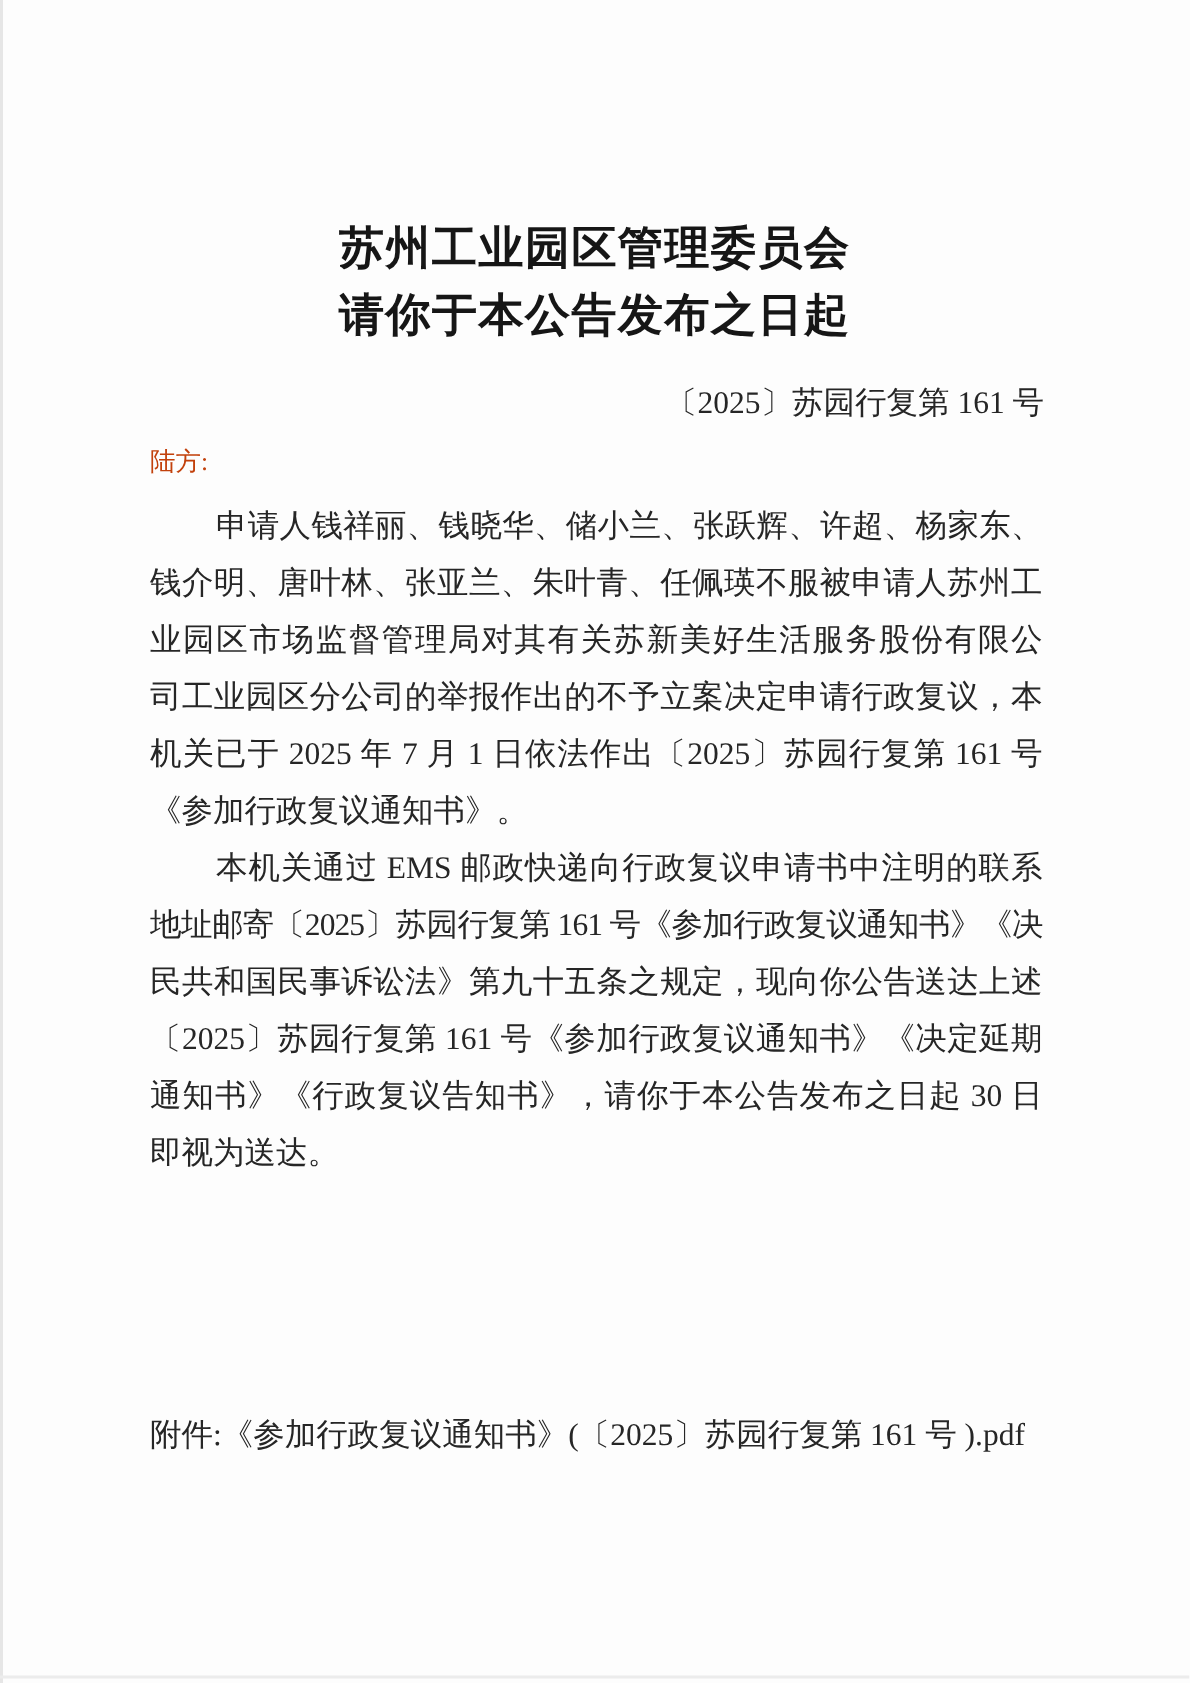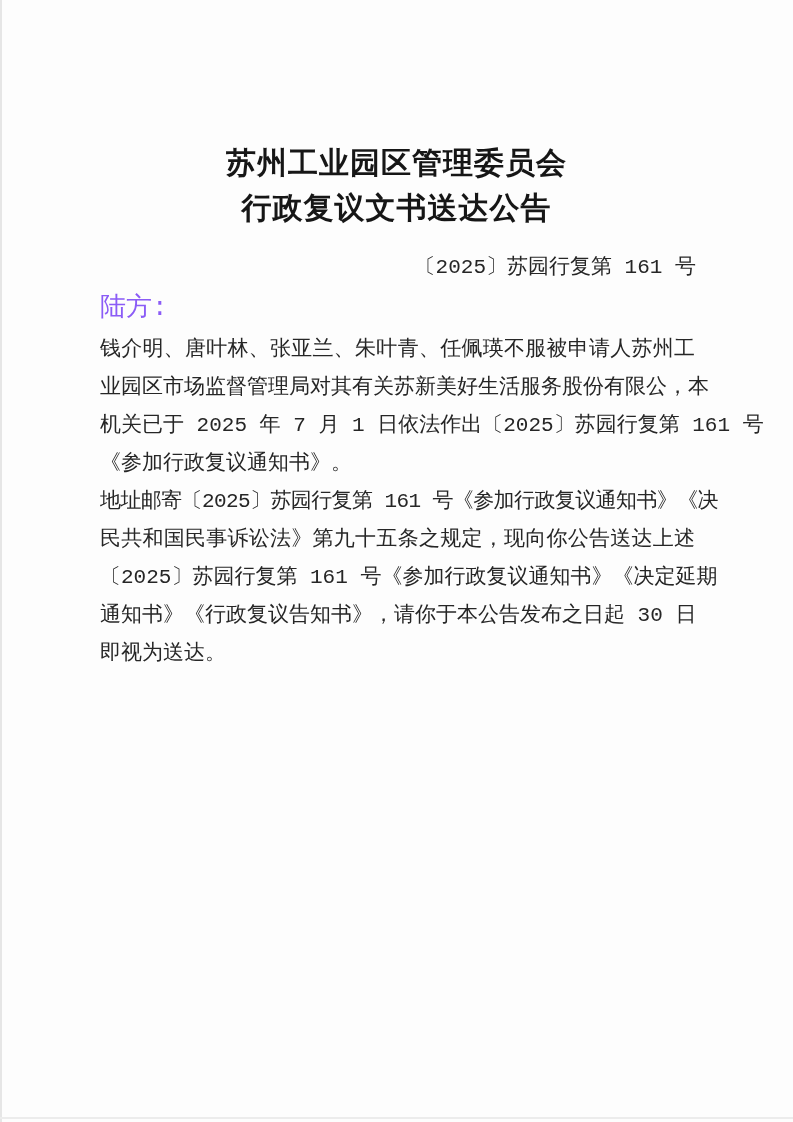--- a/index.html
+++ b/index.html
@@ -8,21 +8,21 @@
     width: 793px;
     height: 1122px;
     overflow: hidden;
     background: #fdfdfd;
   }
   .page {
     position: relative;
     width: 793px;
     height: 1122px;
     background: #fdfdfd;
-    font-family: Liberation Mono, monospace;
+    font-family: Liberation Serif, serif;
     color: #2b2b2b;
   }
   
   .edge-left {
     position: absolute;
     left: 0; top: 0;
     width: 2px; height: 100%;
     background: #e6e6e6;
   }
   .edge-bottom {
@@ -51,23 +51,23 @@
     text-align: right;
     font-size: 21px;
     line-height: 34px;
     color: #262626;
   }
   .salutation {
     position: absolute;
     top: 291px;
     left: 100px;
     width: 596px;
-    font-size: 26px;
+    font-size: 17px;
     line-height: 34px;
-    color: #8b5cf6;
+    color: #c2410c;
   }
   .body-text {
     position: absolute;
     top: 331px;
     left: 100px;
     width: 595px;
     font-size: 21px;
     line-height: 38px;
     color: #262626;
   }
@@ -100,35 +100,39 @@
 </head>
 <body>
 
 <div class="page">
 
   <div class="edge-left"></div>
   <div class="edge-bottom"></div>
 
   <div class="title-block">
     <div>苏州工业园区管理委员会</div>
-    <div>行政复议文书送达公告</div>
+    <div>请你于本公告发布之日起</div>
   </div>
 
   <div class="doc-number">〔2025〕苏园行复第 161 号</div>
 
   <div class="salutation">陆方:</div>
 
   <div class="body-text">
 
+    <div class="line indent">申请人钱祥丽、钱晓华、储小兰、张跃辉、许超、杨家东、</div>
     <div class="line">钱介明、唐叶林、张亚兰、朱叶青、任佩瑛不服被申请人苏州工</div>
-    <div class="line">业园区市场监督管理局对其有关苏新美好生活服务股份有限公，本</div>
+    <div class="line">业园区市场监督管理局对其有关苏新美好生活服务股份有限公</div>
+    <div class="line">司工业园区分公司的举报作出的不予立案决定申请行政复议，本</div>
     <div class="line">机关已于 2025 年 7 月 1 日依法作出〔2025〕苏园行复第 161 号</div>
     <div class="line end">《参加行政复议通知书》。</div>
 
+    <div class="line indent">本机关通过 EMS 邮政快递向行政复议申请书中注明的联系</div>
     <div class="line tight">地址邮寄〔2025〕苏园行复第 161 号《参加行政复议通知书》《决</div>
     <div class="line">民共和国民事诉讼法》第九十五条之规定，现向你公告送达上述</div>
     <div class="line">〔2025〕苏园行复第 161 号《参加行政复议通知书》《决定延期</div>
     <div class="line">通知书》《行政复议告知书》，请你于本公告发布之日起 30 日</div>
     <div class="line end">即视为送达。</div>
   </div>
 
+  <div class="attachment">附件:《参加行政复议通知书》(〔2025〕苏园行复第 161 号 ).pdf</div>
 
 </div>
 
 </body></html>

